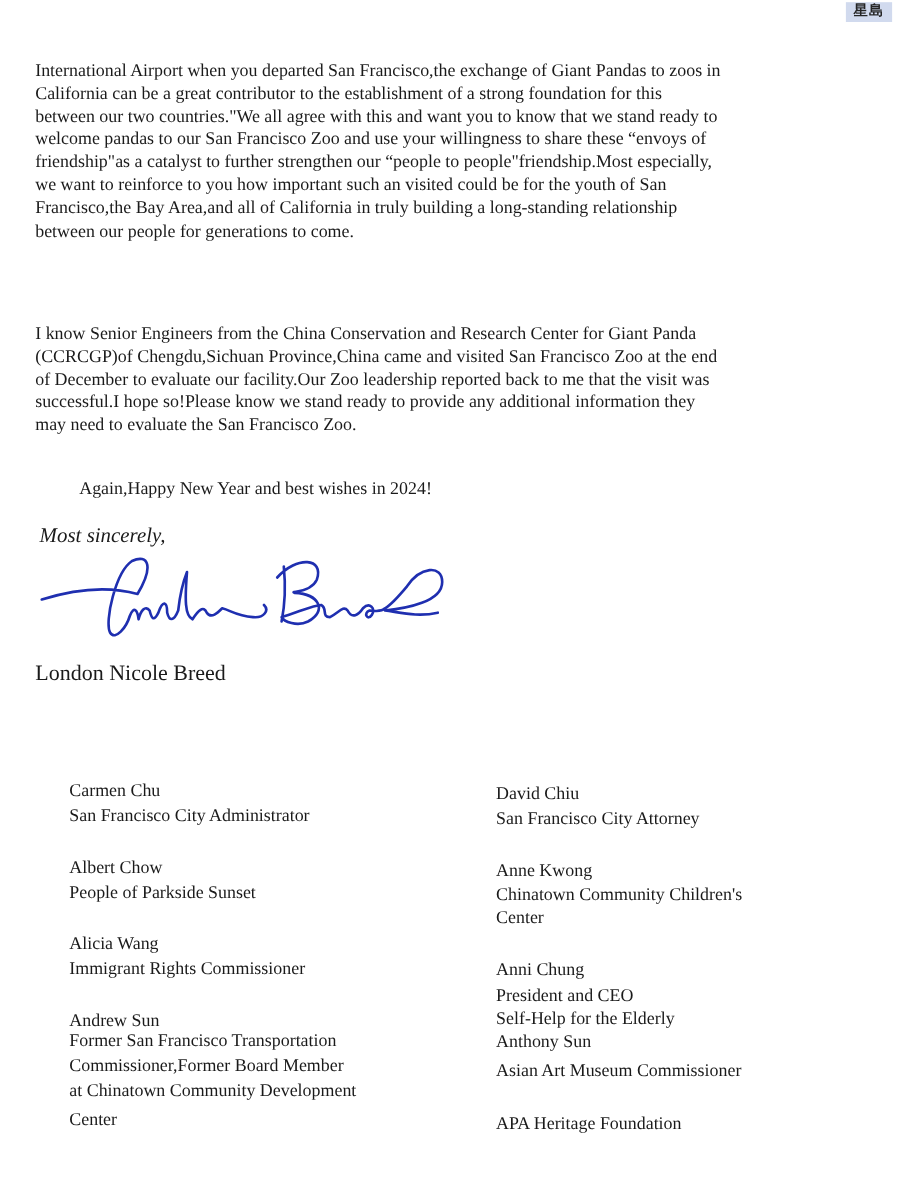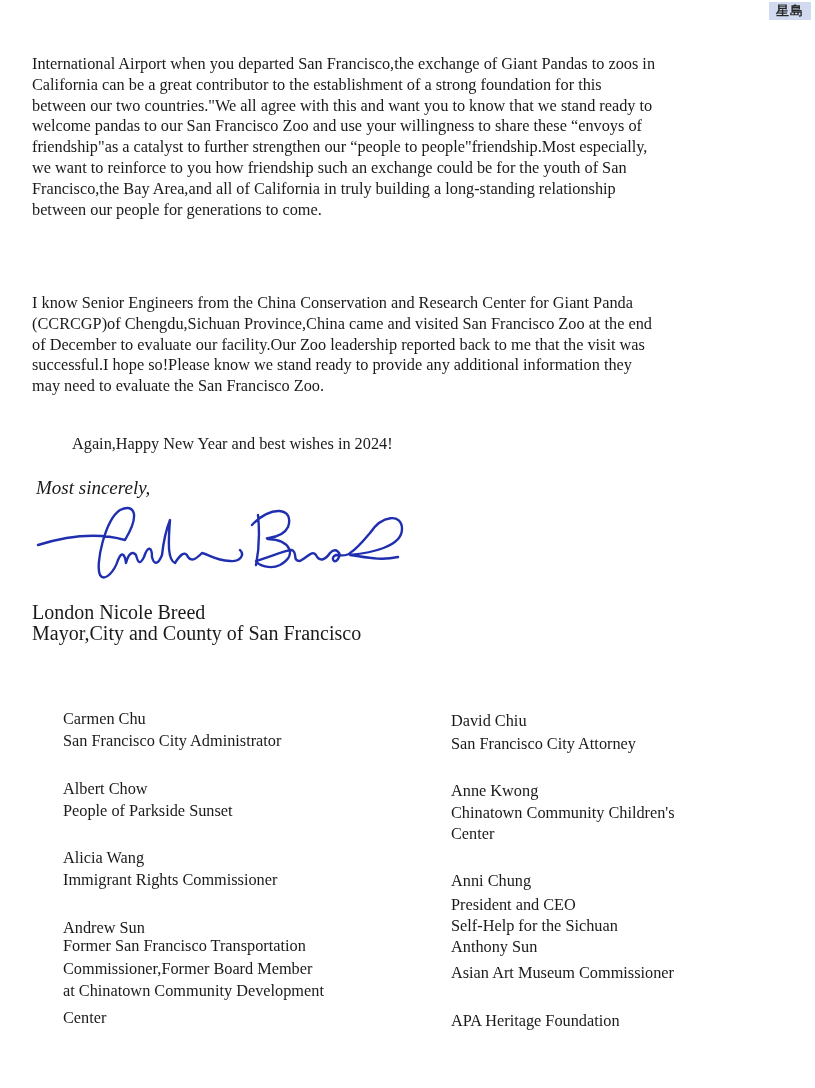--- a/index.html
+++ b/index.html
@@ -42,21 +42,21 @@
 <body>
 
 <div class="watermark">星島</div>
 
 <div class="para" id="p1">
     <span class="ln">International Airport when you departed San Francisco,the exchange of Giant Pandas to zoos in</span>
     <span class="ln">California can be a great contributor to the establishment of a strong foundation for this</span>
     <span class="ln">between our two countries."We all agree with this and want you to know that we stand ready to</span>
     <span class="ln">welcome pandas to our San Francisco Zoo and use your willingness to share these “envoys of</span>
     <span class="ln">friendship"as a catalyst to further strengthen our “people to people"friendship.Most especially,</span>
-    <span class="ln">we want to reinforce to you how friendship such an exchange could be for the youth of San</span>
+    <span class="ln">we want to reinforce to you how important such an visited could be for the youth of San</span>
     <span class="ln">Francisco,the Bay Area,and all of California in truly building a long-standing relationship</span>
     <span class="ln">between our people for generations to come.</span>
   </div>
 <div class="para" id="p2">
     <span class="ln">I know Senior Engineers from the China Conservation and Research Center for Giant Panda</span>
     <span class="ln">(CCRCGP)of Chengdu,Sichuan Province,China came and visited San Francisco Zoo at the end</span>
     <span class="ln">of December to evaluate our facility.Our Zoo leadership reported back to me that the visit was</span>
     <span class="ln">successful.I hope so!Please know we stand ready to provide any additional information they</span>
     <span class="ln">may need to evaluate the San Francisco Zoo.</span>
   </div>
@@ -68,21 +68,20 @@
 
 <svg id="signature" viewBox="0 0 380 90">
   <g fill="none" stroke-width="2.4" stroke-linecap="round" stroke-linejoin="round">
     <path d="M8,50 C40,40 70,38 95,45 C110,20 105,8 90,15 C75,25 65,70 70,80 C75,88 85,75 88,65 C92,55 95,60 96,68 C98,60 102,55 106,60 C108,68 110,70 114,62 C118,50 122,52 122,62 C124,70 128,70 132,60 C134,42 138,30 140,25 C138,50 138,65 145,68 C150,60 155,55 158,62 C162,68 168,62 172,58 C180,60 185,65 200,66 C210,67 215,60 210,55" stroke="#1f2fb0"></path>
     <path d="M228,20 C230,40 228,60 226,70 M222,30 C240,10 265,12 258,32 C252,45 232,42 238,44 C260,45 268,60 250,70 C240,75 228,70 226,66 C240,62 255,55 262,55 C268,58 262,66 270,66 C278,62 282,55 286,60 C290,68 296,64 300,58 C306,52 312,58 308,64 C304,70 300,62 306,60 C310,60 316,62 320,58 C325,55 330,50 340,38 C352,20 372,18 372,34 C372,52 340,58 320,60 C335,62 350,66 368,62" stroke="#1f2fb0"></path>
   </g>
 </svg>
 
 <div id="signer">
   <div>London Nicole Breed</div>
-  <div>Mayor,City and County of San Francisco</div>
 </div>
 
 <div class="col" id="col-left">
     <div class="entry" style="top: 0px;">
       <span class="line" style="position: absolute; top: 0px;">Carmen Chu</span>
       <span class="line" style="position: absolute; top: 22px;">San Francisco City Administrator</span>
     </div>
     <div class="entry" style="top: 70px;">
       <span class="line" style="position: absolute; top: 0px;">Albert Chow</span>
       <span class="line" style="position: absolute; top: 22px;">People of Parkside Sunset</span>
@@ -105,20 +104,20 @@
       <span class="line" style="position: absolute; top: 23px;">San Francisco City Attorney</span>
     </div>
     <div class="entry" style="top: 70px;">
       <span class="line" style="position: absolute; top: 0px;">Anne Kwong</span>
       <span class="line" style="position: absolute; top: 22px;">Chinatown Community Children's</span>
       <span class="line" style="position: absolute; top: 43px;">Center</span>
     </div>
     <div class="entry" style="top: 160px;">
       <span class="line" style="position: absolute; top: 0px;">Anni Chung</span>
       <span class="line" style="position: absolute; top: 24px;">President and CEO</span>
-      <span class="line" style="position: absolute; top: 45px;">Self-Help for the Sichuan</span>
+      <span class="line" style="position: absolute; top: 45px;">Self-Help for the Elderly</span>
       <span class="line" style="position: absolute; top: 66px;">Anthony Sun</span>
       <span class="line" style="position: absolute; top: 92px;">Asian Art Museum Commissioner</span>
     </div>
     <div class="entry" style="top: 300px;">
       <span class="line" style="position: absolute; top: 0px;">APA Heritage Foundation</span>
     </div>
   </div>
 
 </body></html>

